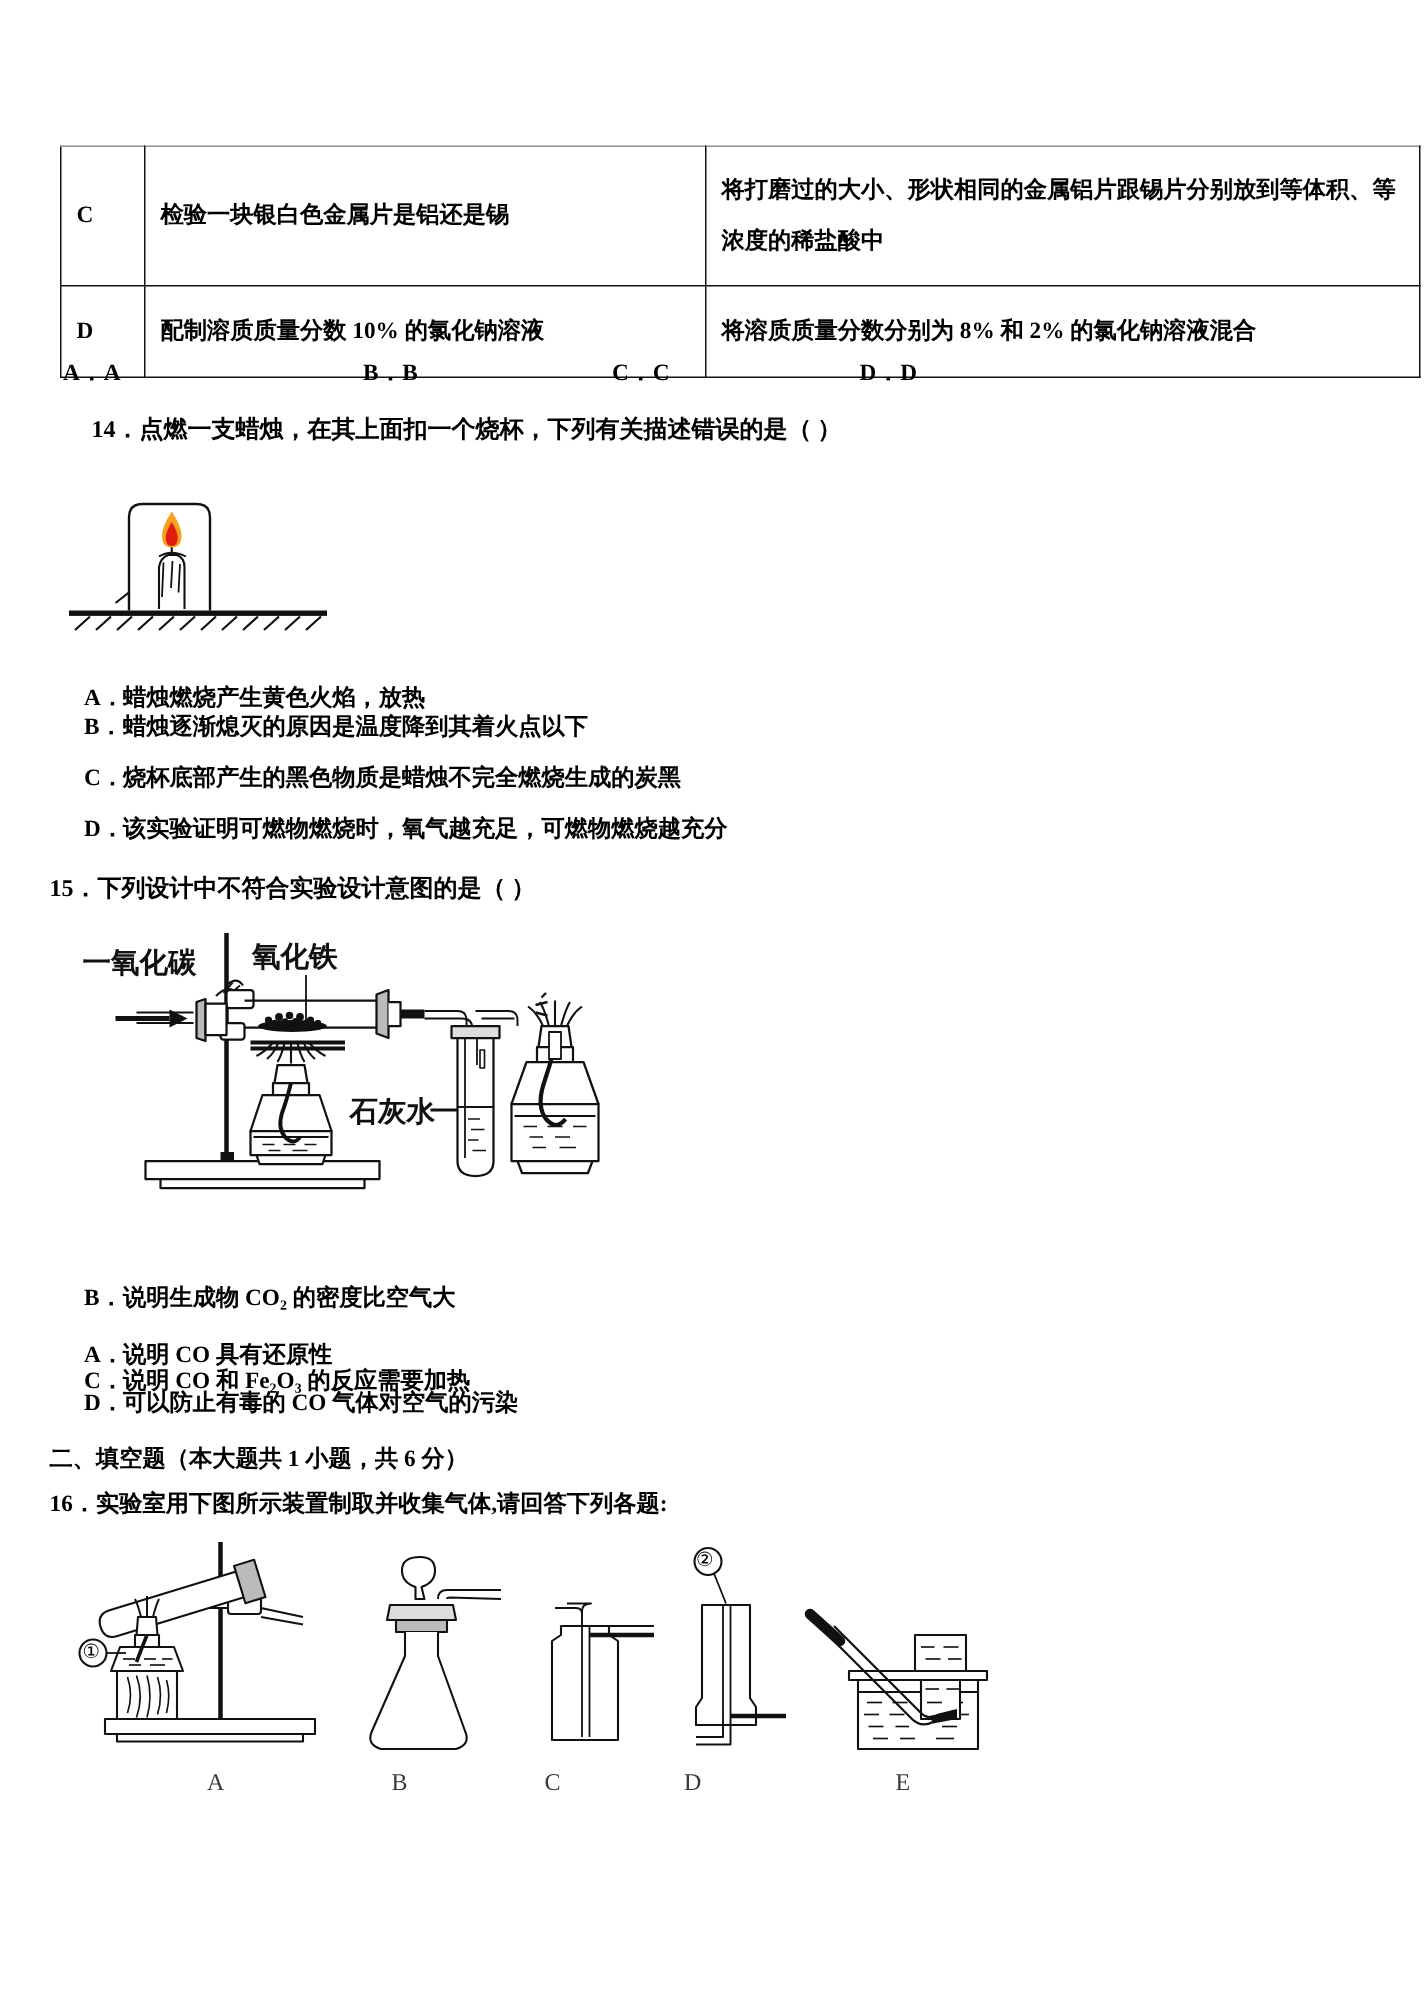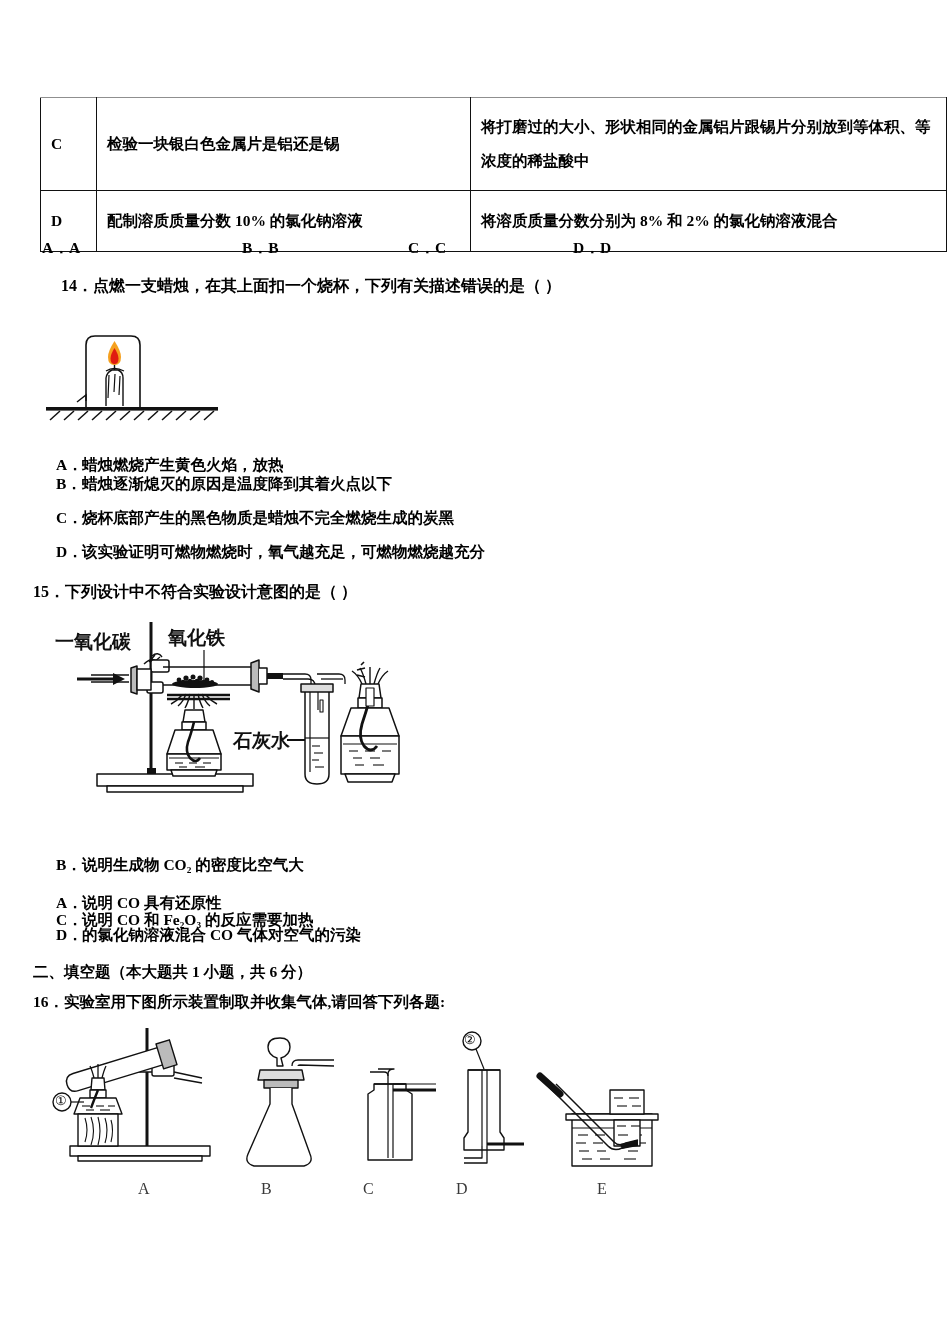--- a/index.html
+++ b/index.html
@@ -318,21 +318,21 @@
   <div class="choice" style="top:857px;margin-top:36px;">
     <span class="ltr">A．</span><span>说明 CO 具有还原性</span>
   </div>
   <div class="choice" style="top:855px;">
     <span class="ltr">B．</span><span>说明生成物 CO₂ 的密度比空气大</span>
   </div>
   <div class="choice" style="top:890px;margin-top:20px;">
     <span class="ltr">C．</span><span>说明 CO 和 Fe₂O₃ 的反应需要加热</span>
   </div>
   <div class="choice" style="top:925px;">
-    <span class="ltr">D．</span><span>的氯化钠溶液混合 CO 气体对空气的污染</span>
+    <span class="ltr">D．</span><span>可以防止有毒的 CO 气体对空气的污染</span>
   </div>
 
   <div class="sect" style="top:962px;">二、填空题（本大题共 1 小题，共 6 分）</div>
   <div class="sect" style="top:992px;text-align:center;">16．实验室用下图所示装置制取并收集气体,请回答下列各题:</div>
 
   <div class="fig" style="left:52px; top:1028px;">
     <svg width="640" height="150" viewBox="0 0 640 150">
       <g fill="none" stroke="#111" stroke-width="1.4" stroke-linejoin="round">
 
         <path d="M95 0 L95 118" stroke-width="3"></path>

